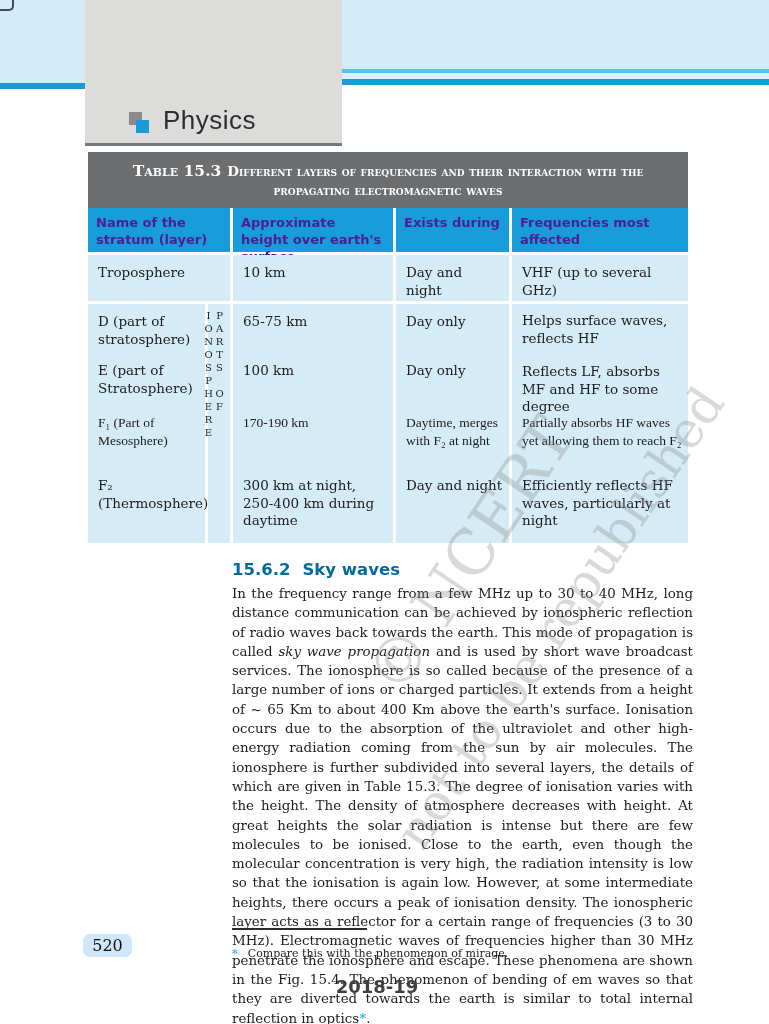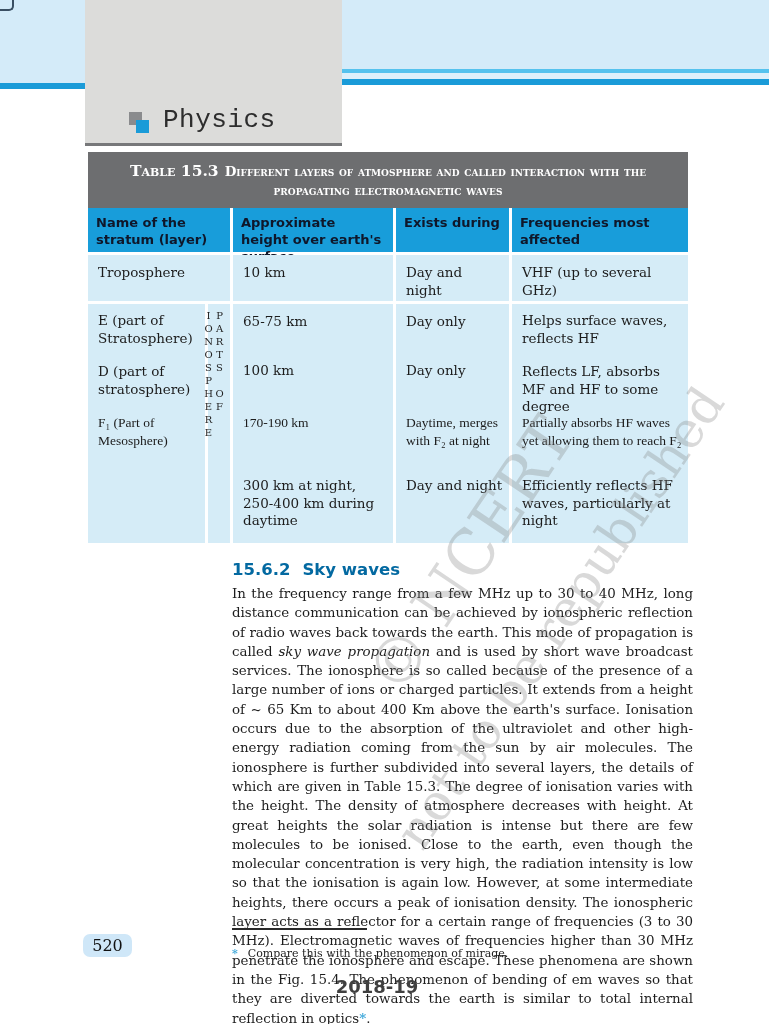--- a/index.html
+++ b/index.html
@@ -15,32 +15,32 @@
   .stripe-right-strong{position:absolute;left:342px;top:79px;width:427px;height:6px;background:#1a9bd8;}
   .corner{position:absolute;left:0;top:0;width:12px;height:9px;
           border-right:2px solid #3a4f63;border-bottom:2px solid #3a4f63;border-bottom-right-radius:5px;}
 
   
   .brandbox{position:absolute;left:85px;top:0;width:257px;height:143px;background:#dcdcda;
             border-bottom:3px solid #77787a;}
   .logo{position:absolute;left:44px;top:112px;width:22px;height:22px;}
   .logo .sq-gray{position:absolute;left:0;top:0;width:13px;height:13px;background:#8a8b8d;}
   .logo .sq-blue{position:absolute;left:7px;top:8px;width:13px;height:13px;background:#1a9bd8;}
-  .brand-label{position:absolute;left:78px;top:105px;font-family:Liberation Mono, monospace;
+  .brand-label{position:absolute;left:78px;top:105px;font-family:Liberation Sans, sans-serif;
                font-size:26px;font-weight:400;color:#2d2d2d;letter-spacing:.5px;}
 
   
   .tablewrap{position:absolute;left:88px;top:152px;width:600px;}
   .t-title{box-sizing:border-box;background:#6d6e70;color:#ffffff;text-align:center;
            padding:9px 38px 7px;font-variant:small-caps;font-weight:bold;font-size:13.5px;line-height:19px;
            min-height:56px;}
   .t-title .t-label{font-size:15.5px;margin-right:6px;margin-top:20px;}
   .t-rows{display:flex;flex-direction:column;gap:3px;background:#ffffff;}
   .t-grid{display:grid;grid-template-columns:142px 160px 113px 176px;gap:3px;background:#ffffff;}
-  .hcell{box-sizing:border-box;background:#189dda;color:#0f172a;font-family:"DejaVu Sans",sans-serif;
+  .hcell{box-sizing:border-box;background:#189dda;color:#4c1d95;font-family:"DejaVu Sans",sans-serif;
          font-weight:bold;font-size:13px;line-height:17px;padding:6px 8px;height:44px;}
   .bcell{box-sizing:border-box;background:#d5ecf7;font-size:13.5px;line-height:17.5px;
          padding:9px 8px 0 10px;height:46px;}
   .io-grid{display:grid;grid-template-columns:117px 22px 160px 113px 176px;gap:3px;background:#ffffff;}
   .io-col{display:flex;flex-direction:column;background:#d5ecf7;height:239px;box-sizing:border-box;}
   .io-cell{box-sizing:border-box;font-size:13.5px;line-height:17.5px;padding-left:10px;padding-right:6px;}
   .io-cell.r1{height:50px;padding-top:9px;}
   .io-cell.r2{height:50px;padding-top:8px;}
   .io-cell.r3{height:63px;padding-top:10px;font-family:Liberation Serif, serif;}
   .io-cell.r4{height:76px;padding-top:10px;}
@@ -88,40 +88,41 @@
   <div class="brandbox">
     <div class="logo">
       <div class="sq-gray"></div>
       <div class="sq-blue"></div>
     </div>
     <div class="brand-label">Physics</div>
   </div>
 
   <div class="tablewrap">
     <div class="t-title">
-      <span class="t-label">Table 15.3</span><span>Different layers of atmosphere and called interaction with the propagating electromagnetic waves</span>
+      <span class="t-label">Table 15.3</span><span>Different layers of frequencies and their interaction with the propagating electromagnetic waves</span>
     </div>
     <div class="t-rows">
       <div class="t-grid">
         <div class="hcell">Name of the stratum (layer)</div>
         <div class="hcell">Approximate height over earth's surface</div>
         <div class="hcell">Exists during</div>
         <div class="hcell">Frequencies most affected</div>
       </div>
       <div class="t-grid">
         <div class="bcell">Troposphere</div>
         <div class="bcell">10 km</div>
         <div class="bcell">Day and night</div>
         <div class="bcell">VHF (up to several GHz)</div>
       </div>
       <div class="io-grid">
         <div class="io-col">
+          <div class="io-cell r1">D (part of stratosphere)</div>
           <div class="io-cell r2">E (part of Stratosphere)</div>
-          <div class="io-cell r1">D (part of stratosphere)</div>
           <div class="io-cell r3">F₁ (Part of Mesosphere)</div>
+          <div class="io-cell r4">F₂ (Thermosphere)</div>
         </div>
         <div class="io-strip">PARTS OF IONOSPHERE</div>
         <div class="io-col">
           <div class="io-cell r1">65-75 km</div>
           <div class="io-cell r2">100 km</div>
           <div class="io-cell r3">170-190 km</div>
           <div class="io-cell r4">300 km at night, 250-400 km during daytime</div>
         </div>
         <div class="io-col">
           <div class="io-cell r1">Day only</div>

